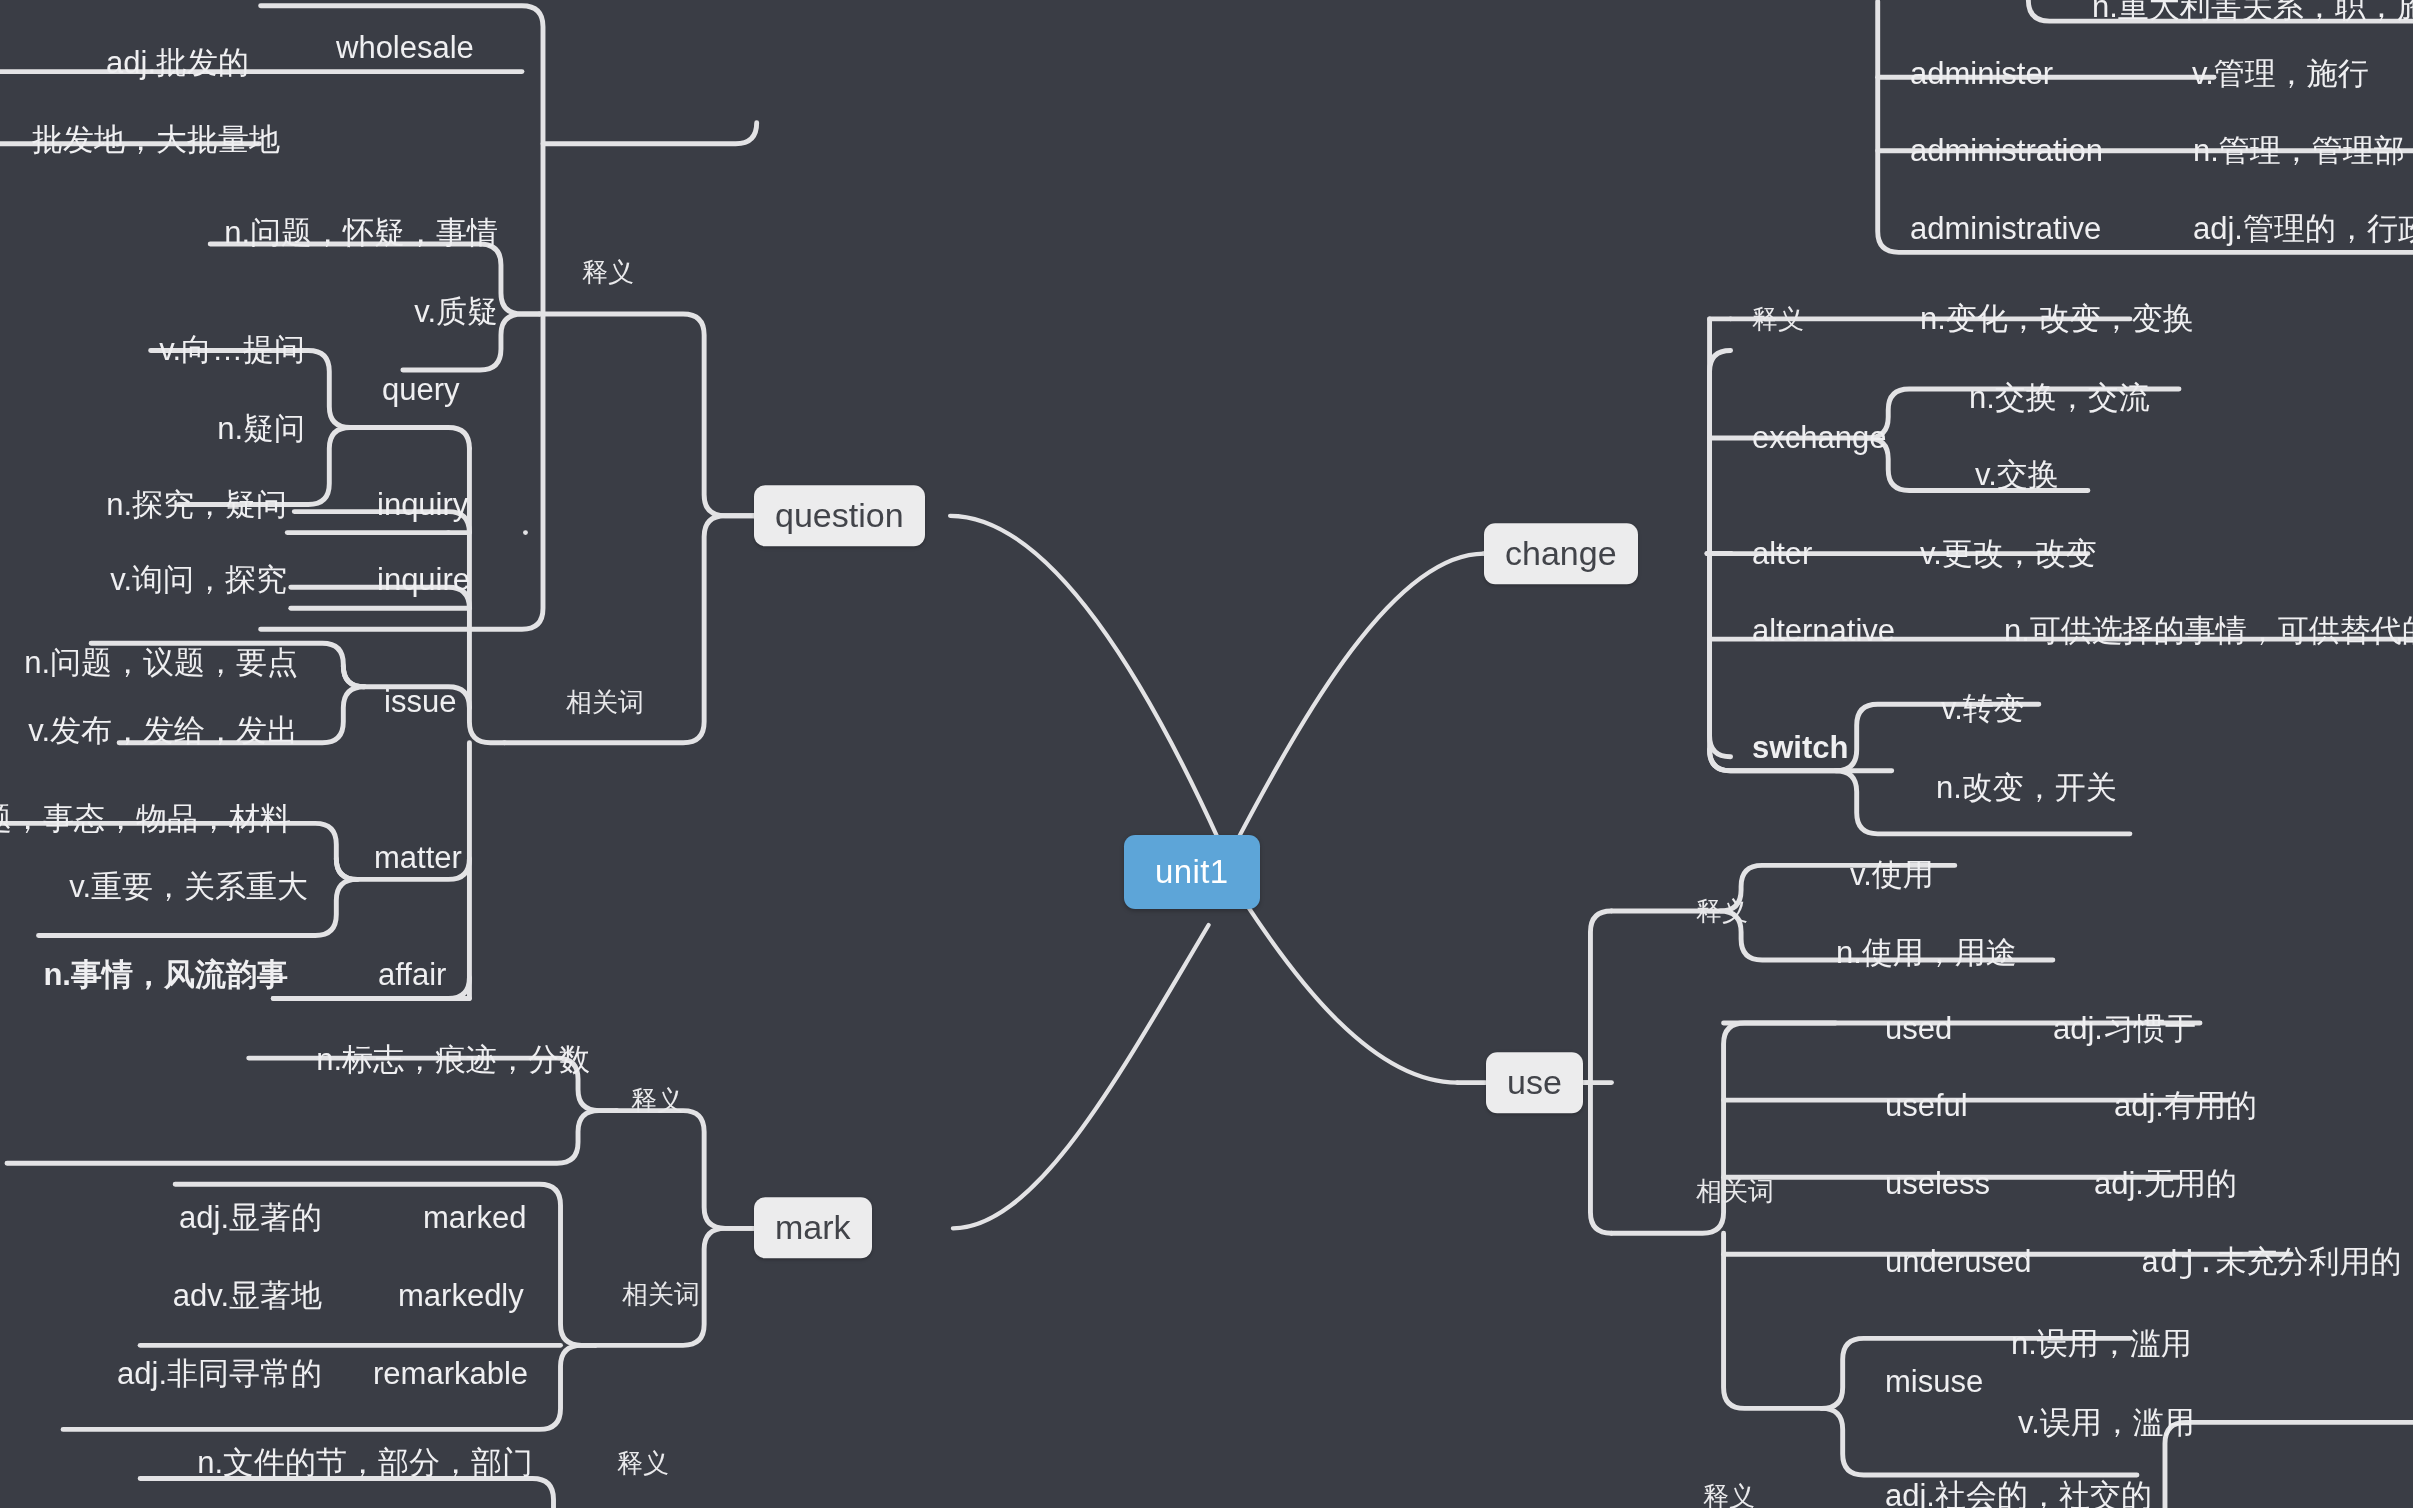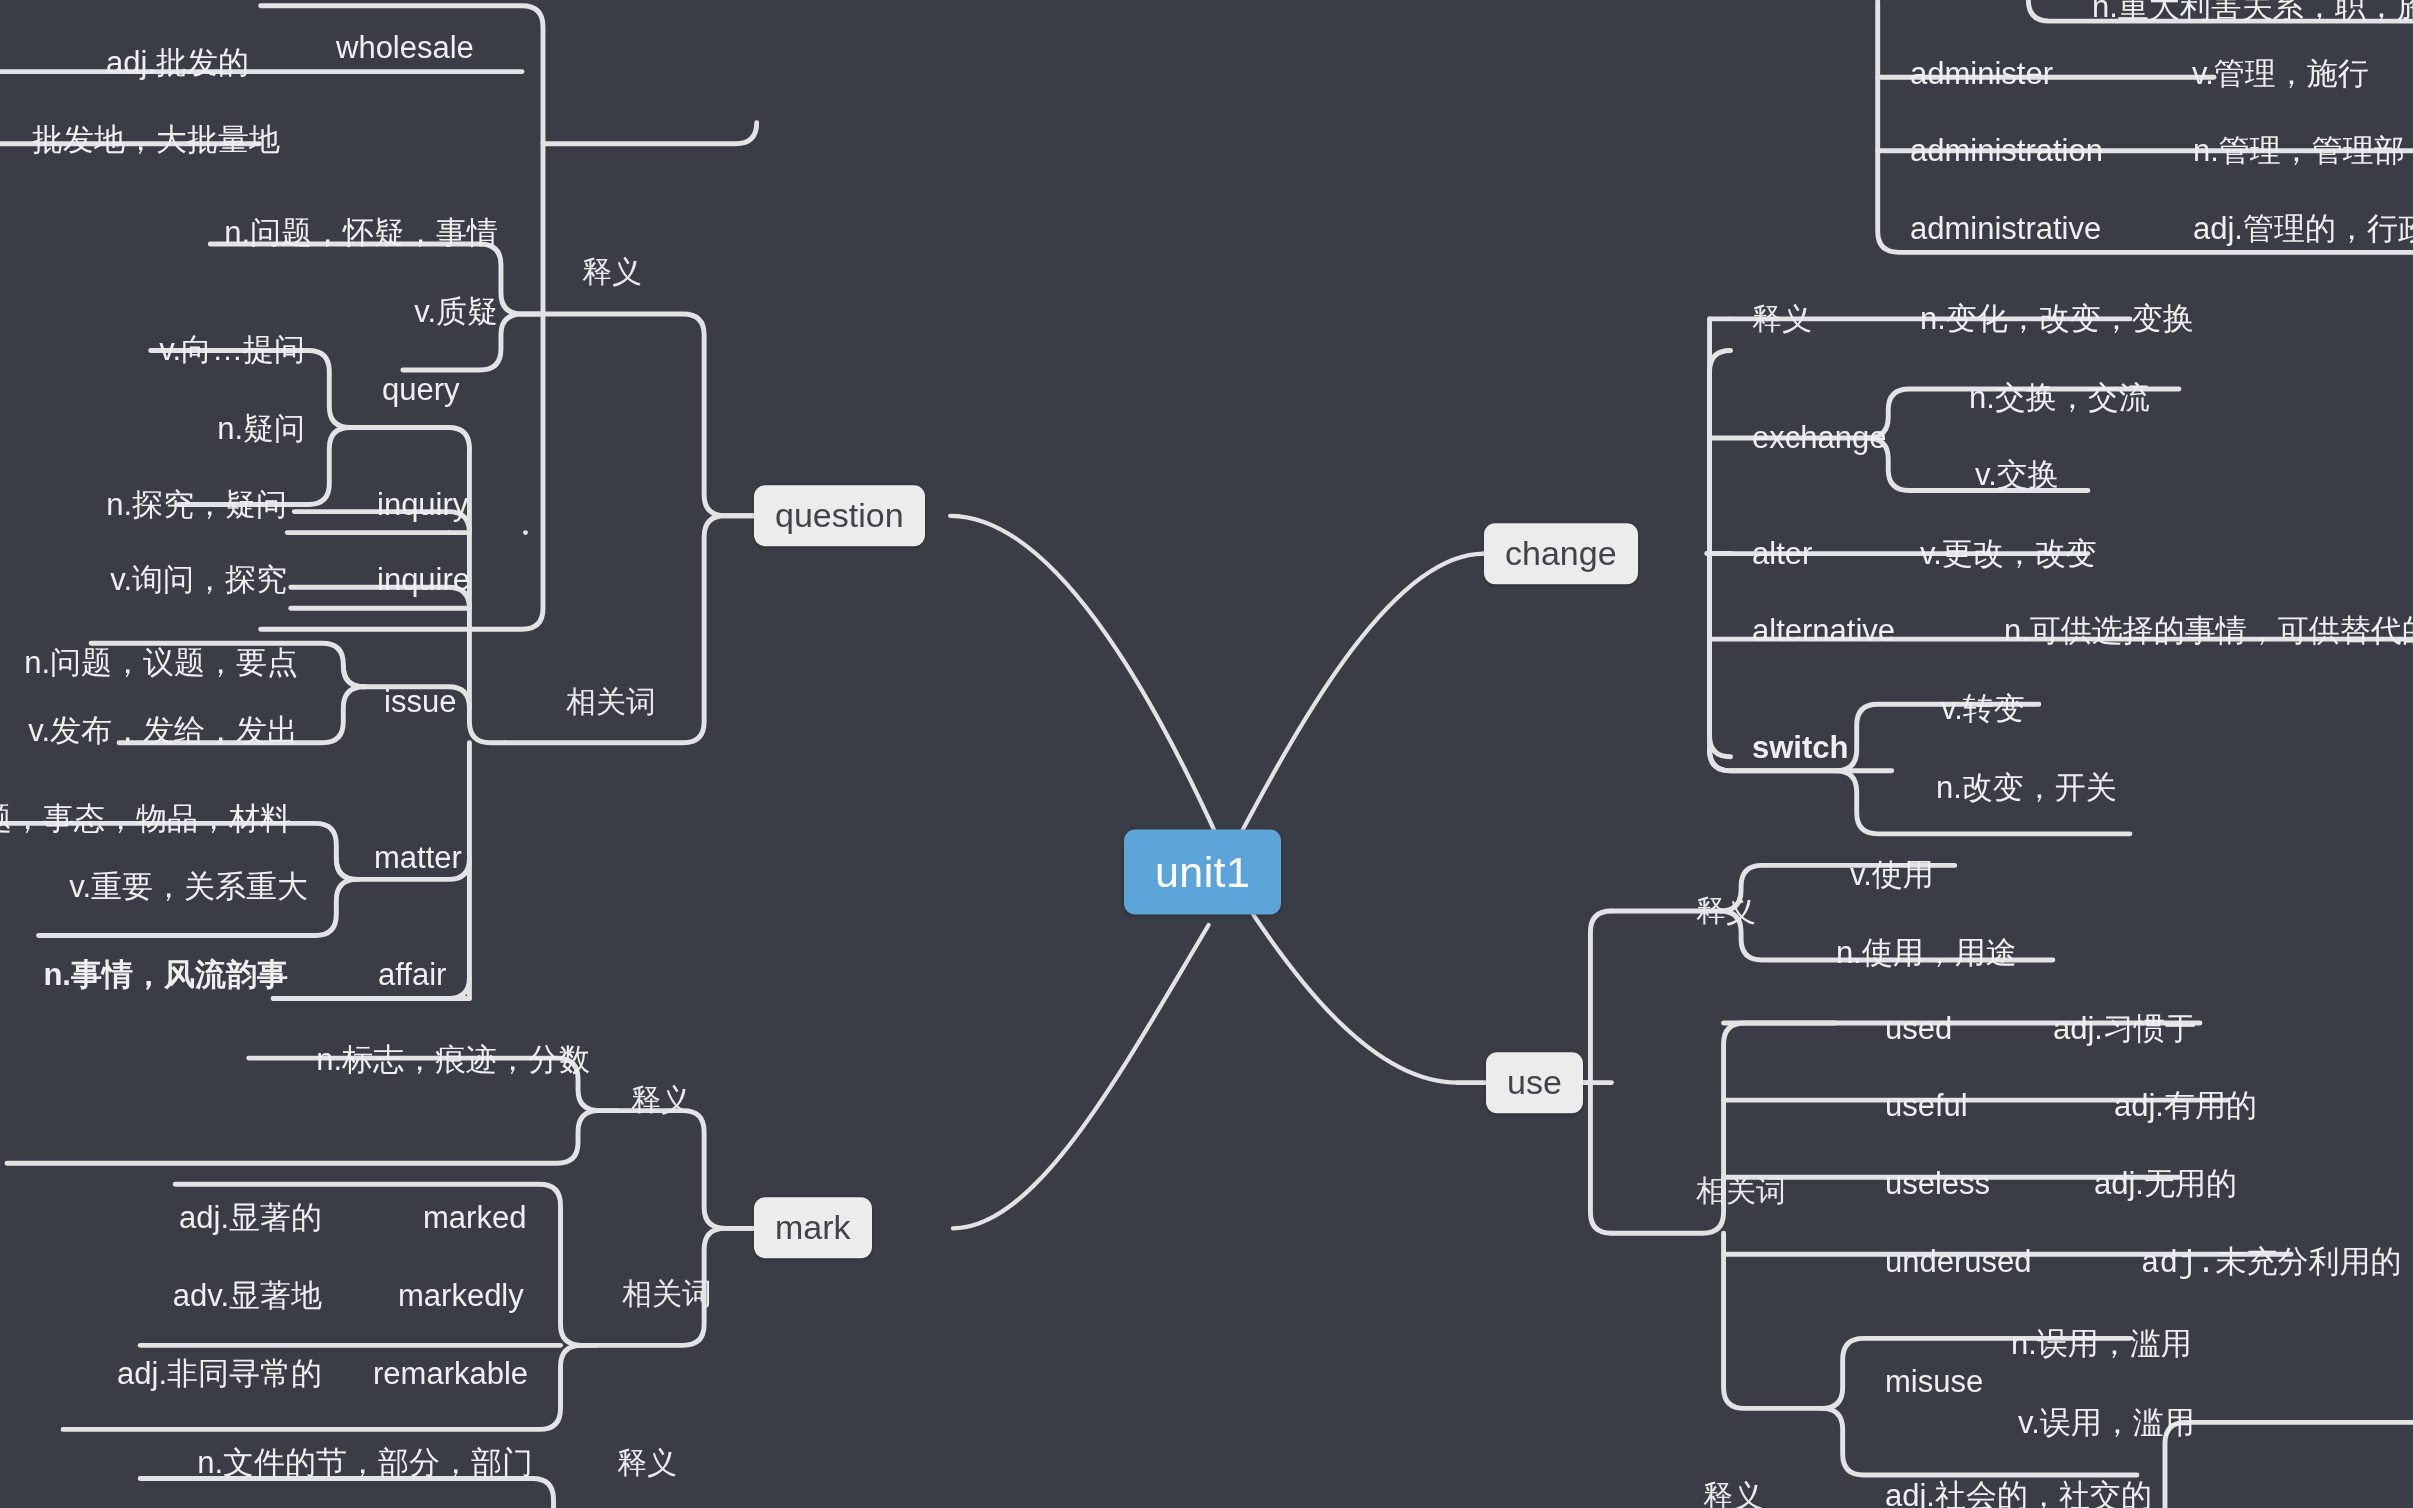--- a/index.html
+++ b/index.html
@@ -11,29 +11,29 @@
   }
   #canvas{position:absolute;left:0;top:0;width:2413px;height:1508px;}
   svg.links{position:absolute;left:0;top:0;width:2413px;height:1508px;pointer-events:none;}
   svg.links path{fill:none;stroke:#e3e3e5;stroke-width:7;stroke-linecap:round;stroke-linejoin:round;}
   svg.links path.spine{stroke-width:6;}
 
   .node{position:absolute;transform:translateY(-50%);white-space:nowrap;}
 
   .root{
     background:#5da5d8;color:#ffffff;border-radius:11.2px;
-    padding:18px 31px;font-size:43px;letter-spacing:0.4px;
+    padding:18px 31px;font-size:33px;letter-spacing:0.4px;
     box-shadow:0 1.4px 4.2px rgba(0,0,0,.25);
   }
   .topic{
     background:#ececed;color:#42444a;border-radius:11.2px;
     padding:11.2px 21px;font-size:34px;
     box-shadow:0 1.4px 3.5px rgba(0,0,0,.22);
   }
-  .cat{font-size:30px;color:#e9e9eb;}
+  .cat{font-size:26px;color:#e9e9eb;}
   .word{font-size:31px;color:#efeff1;}
   .defn{font-size:31px;color:#efeff1;}
   .r{transform:translate(-100%,-50%);}
 </style>
 </head>
 <body>
 
 <div id="canvas">
 
   <svg class="links" viewBox="0 0 3444 2152">

